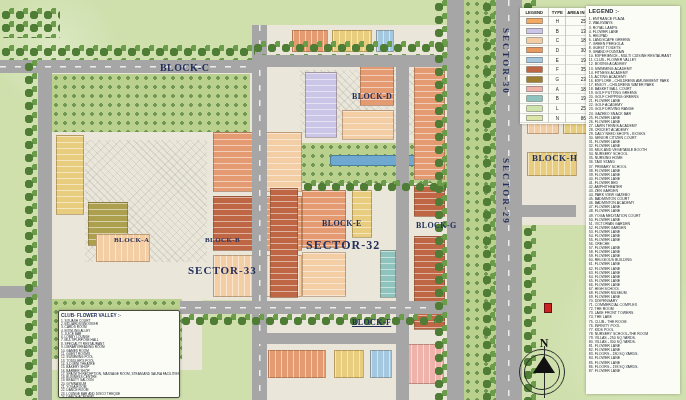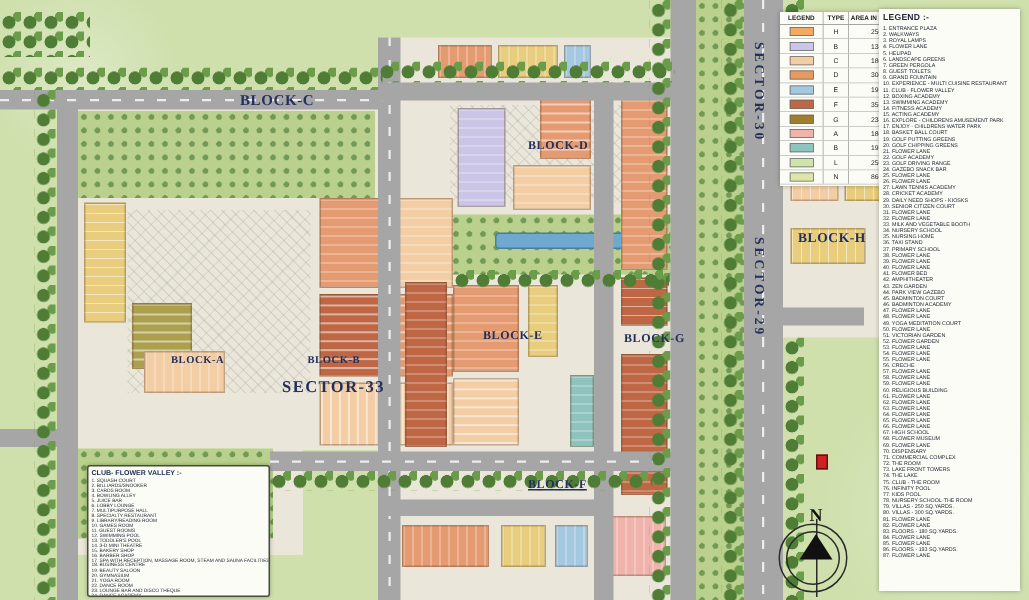--- a/index.html
+++ b/index.html
@@ -151,21 +151,22 @@
   <div class="trees" style="left:302px;top:180px;width:144px;height:12px;"></div>
 
   <div class="maplabel blk" style="left:160px;top:62px;font-size:10px;">BLOCK-C</div>
   <div class="maplabel blk" style="left:352px;top:92px;">BLOCK-D</div>
   <div class="maplabel blk" style="left:322px;top:219px;">BLOCK-E</div>
   <div class="maplabel blk" style="left:416px;top:221px;">BLOCK-G</div>
   <div class="maplabel blk" style="left:532px;top:153px;font-size:9px;">BLOCK-H</div>
   <div class="maplabel blk" style="left:114px;top:236px;font-size:7px;">BLOCK-A</div>
   <div class="maplabel blk" style="left:205px;top:236px;font-size:7px;">BLOCK-B</div>
   <div class="maplabel blk" style="left:352px;top:318px;text-decoration:underline;">BLOCK-F</div>
-  <div class="maplabel sect" style="left:188px;top:252px;">SECTOR-33</div>
+  <div class="maplabel sect" style="left:188px;top:264px;">SECTOR-33</div>
+  <div class="maplabel sect" style="left:306px;top:238px;font-size:12px;">SECTOR-32</div>
   <div class="maplabel vert" style="left:501px;top:28px;height:95px;">SECTOR-30</div>
   <div class="maplabel vert" style="left:501px;top:158px;height:120px;">SECTOR-29</div>
 
   <div class="marker" style="left:544px;top:303px;width:6px;height:8px;"></div>
 
   <div id="compass">
     <span class="n">N</span>
     <div class="axis"></div>
     <div class="ring"></div>
     <div class="ring2"></div>

